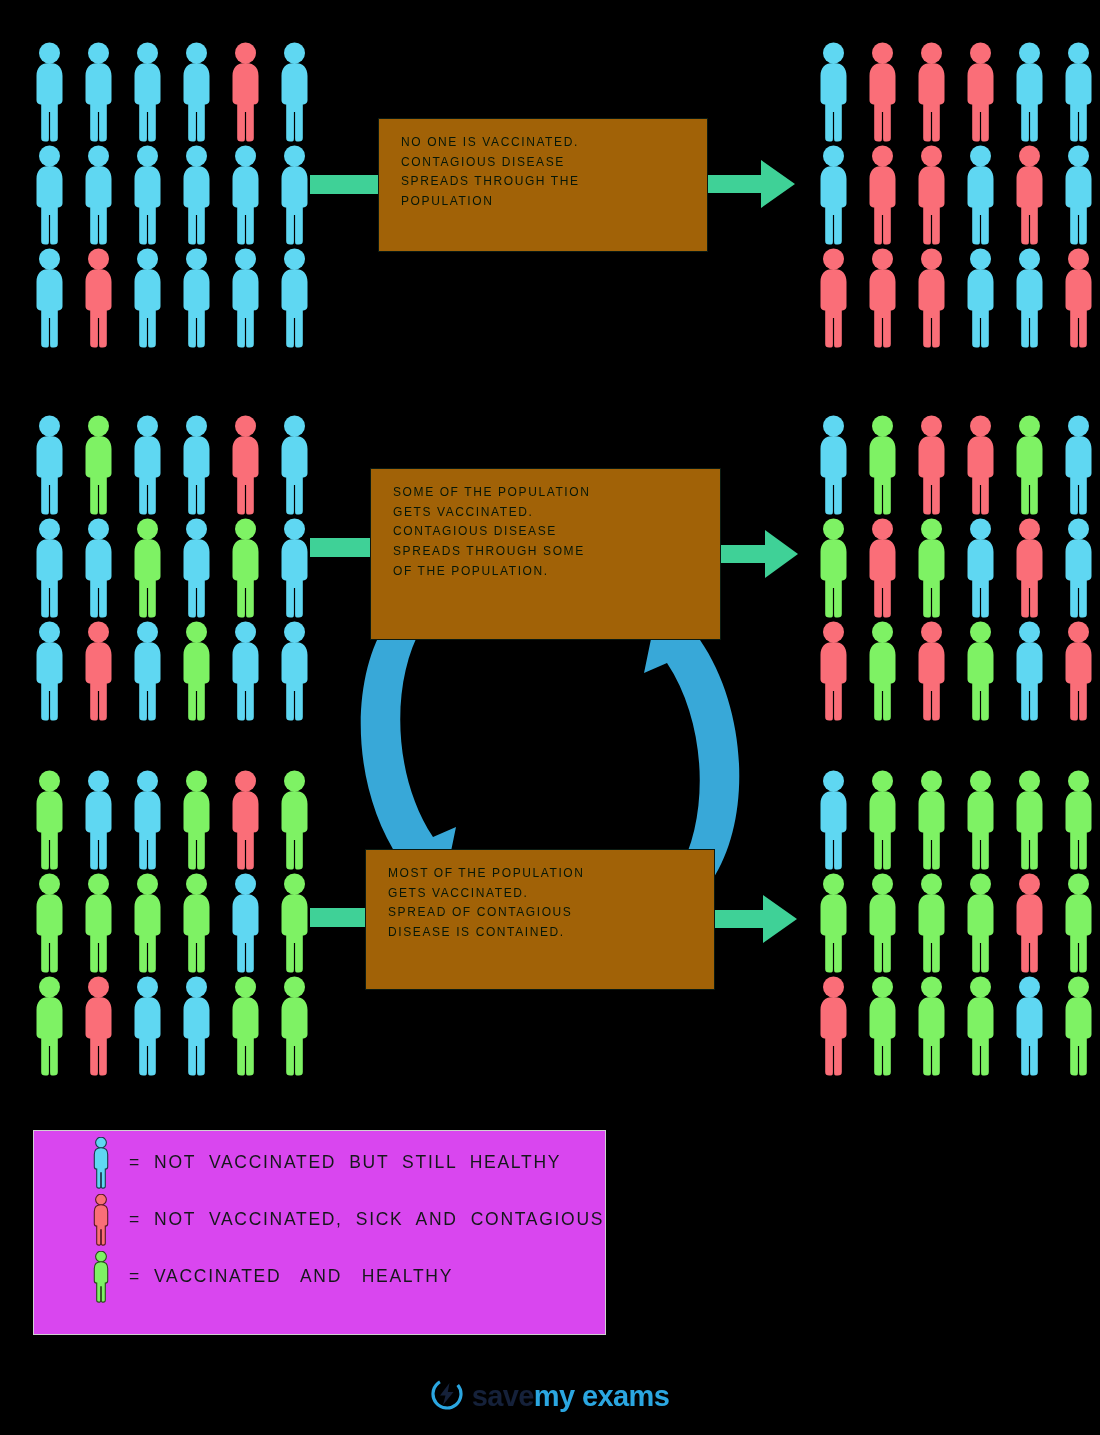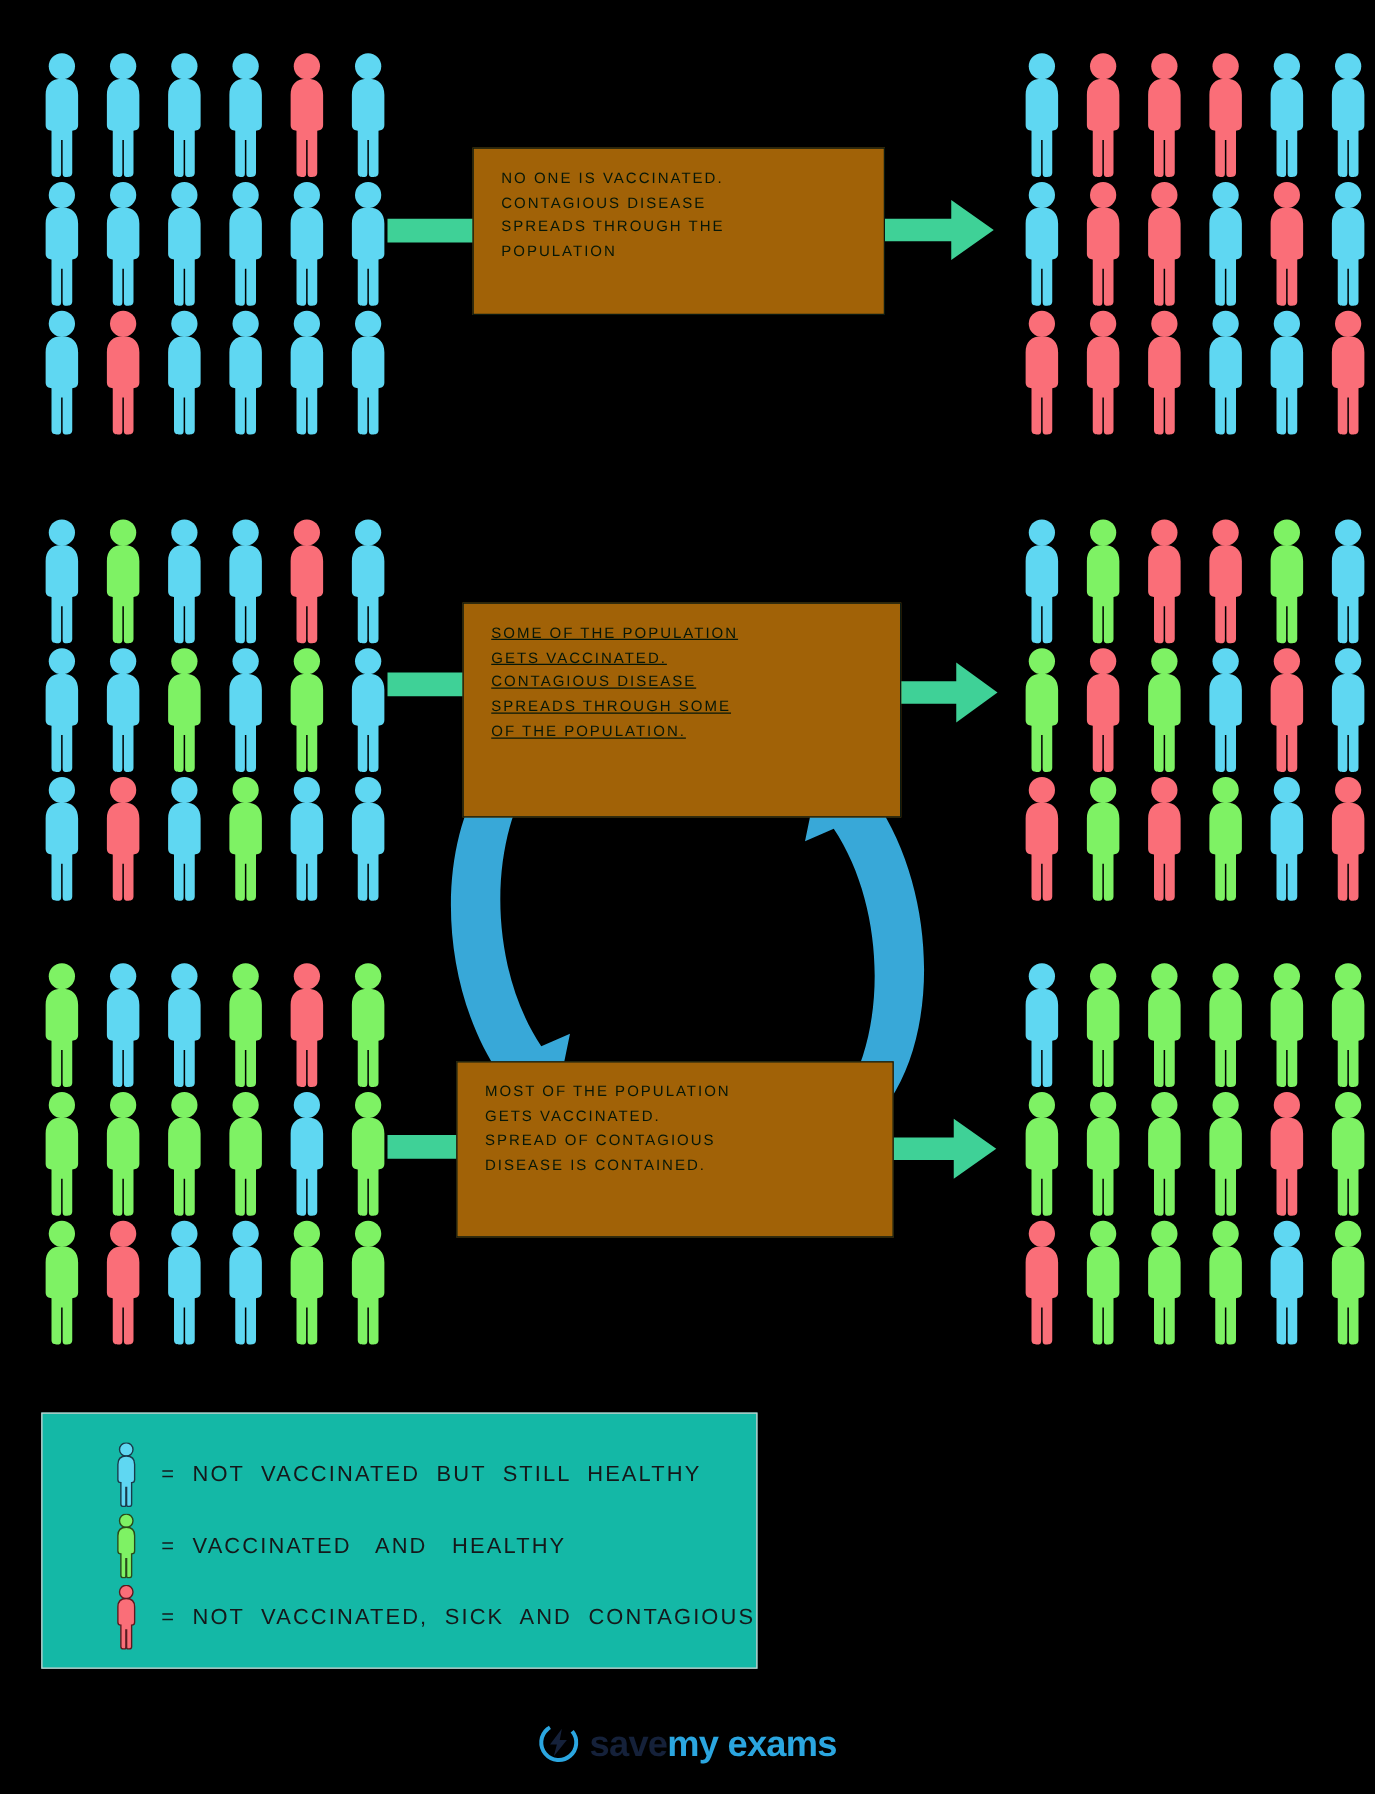--- a/index.html
+++ b/index.html
@@ -58,21 +58,21 @@
     box-sizing: border-box;
     padding: 14px 18px 12px 22px;
     font-size: 12px;
     line-height: 1.64;
     letter-spacing: 1.6px;
     font-family: "Liberation Sans", sans-serif;
     white-space: pre-line;
     z-index: 5;
   }
   #callout-1 { left: 378px; top: 118px; width: 330px; height: 134px; }
-  #callout-2 { left: 370px; top: 482px; width: 351px; height: 172px; text-decoration: underline; }
+  #callout-2 { left: 370px; top: 468px; width: 351px; height: 172px; }
   #callout-3 { left: 365px; top: 849px; width: 350px; height: 141px; }
 
   
   .conn-left {
     position: absolute;
     height: 19px;
     background: #3FD197;
     z-index: 4;
   }
   #conn-l1 { left: 310px; top: 175px;  width: 70px; }
@@ -97,24 +97,24 @@
     z-index: 2;
   }
 
   
   #legend {
     position: absolute;
     left: 33px;
     top: 1130px;
     width: 573px;
     height: 205px;
-    background: #14b8a6;
+    background: #d946ef;
     border: 1px solid #d0d0d0;
     box-sizing: border-box;
-    padding: 20px 0 0 0;
+    padding: 3px 0 0 0;
     z-index: 6;
   }
   .legend-row {
     display: flex;
     align-items: center;
     height: 57px;
     padding-left: 56px;
   }
   .legend-icon {
     width: 22px;
@@ -825,33 +825,33 @@
         <svg width="22" height="52" viewBox="0 0 22 52">
           <use href="#person-glyph-small" fill="#5FD7F2" stroke="#1a3a4a" stroke-width="1.1"></use>
         </svg>
       </span>
       <span class="legend-text">=  NOT  VACCINATED  BUT  STILL  HEALTHY</span>
     </div>
 
     <div class="legend-row">
       <span class="legend-icon">
         <svg width="22" height="52" viewBox="0 0 22 52">
-          <use href="#person-glyph-small" fill="#7EF264" stroke="#2a4a1a" stroke-width="1.1"></use>
+          <use href="#person-glyph-small" fill="#FA6E78" stroke="#5a1a20" stroke-width="1.1"></use>
         </svg>
       </span>
-      <span class="legend-text">=  VACCINATED   AND   HEALTHY</span>
+      <span class="legend-text">=  NOT  VACCINATED,  SICK  AND  CONTAGIOUS</span>
     </div>
 
     <div class="legend-row">
       <span class="legend-icon">
         <svg width="22" height="52" viewBox="0 0 22 52">
-          <use href="#person-glyph-small" fill="#FA6E78" stroke="#5a1a20" stroke-width="1.1"></use>
+          <use href="#person-glyph-small" fill="#7EF264" stroke="#2a4a1a" stroke-width="1.1"></use>
         </svg>
       </span>
-      <span class="legend-text">=  NOT  VACCINATED,  SICK  AND  CONTAGIOUS</span>
+      <span class="legend-text">=  VACCINATED   AND   HEALTHY</span>
     </div>
 
   </div>
 
   <div id="footer-logo">
     <div class="logo-wrap">
       <span>
         <svg width="32" height="32" viewBox="0 0 32 32">
           <circle cx="16" cy="16" r="14" fill="none" stroke="#2BA6E0" stroke-width="3.2" stroke-dasharray="68 20" transform="rotate(-40 16 16)"></circle>
           <path d="M18.5 5 L9 17.5 L14.5 17.5 L12 27 L22.5 14 L16.8 14 Z" fill="#15213a"></path>

